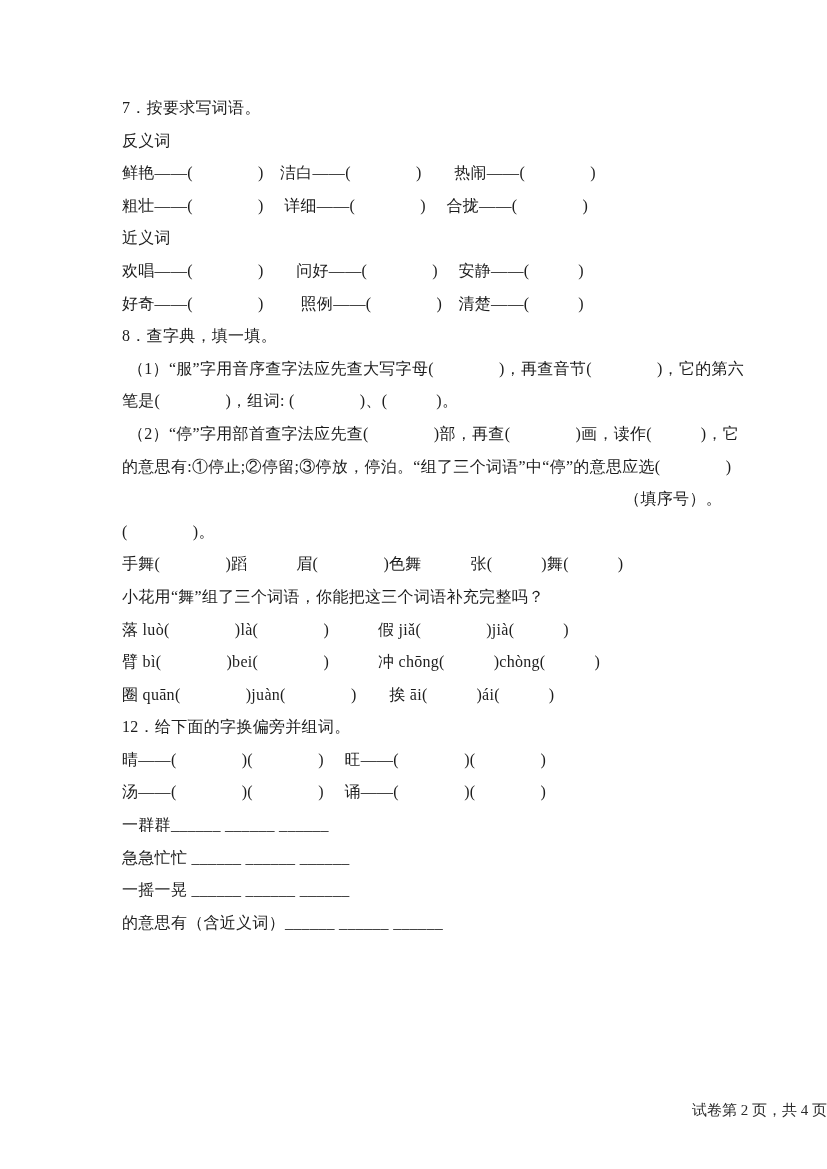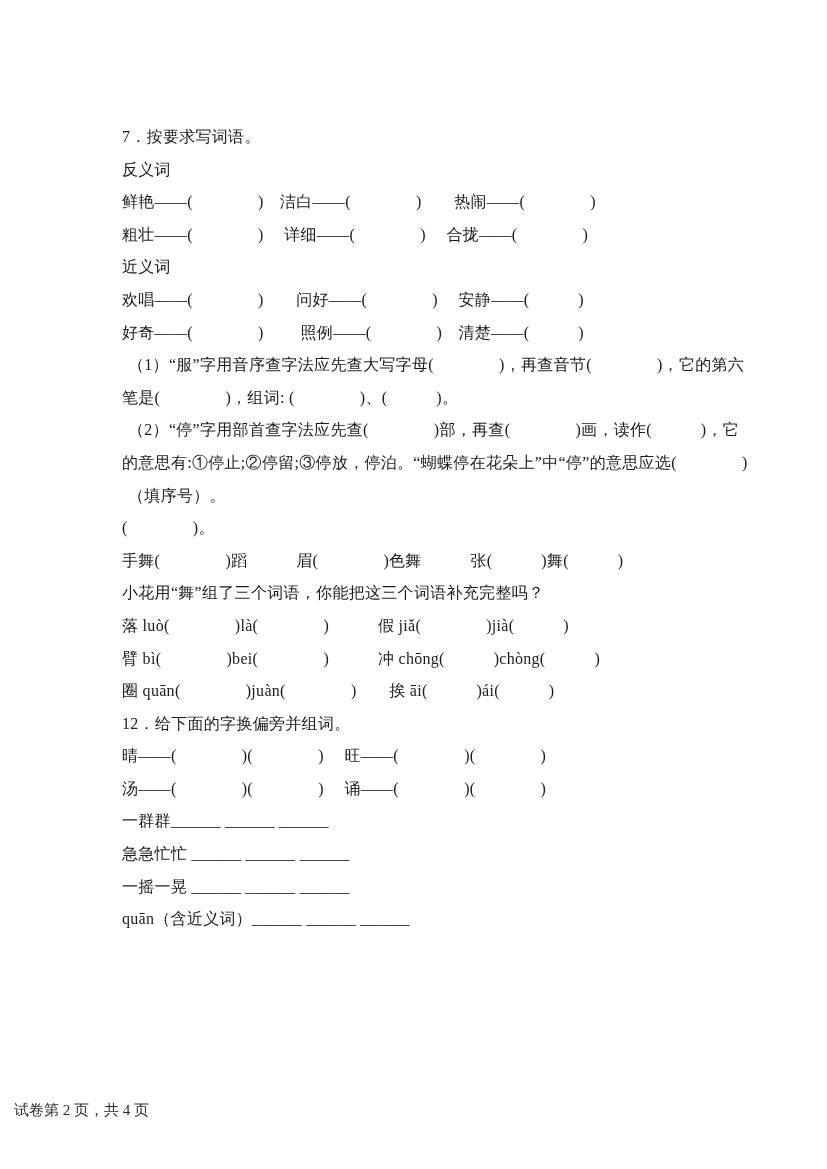--- a/index.html
+++ b/index.html
@@ -11,73 +11,72 @@
     font-family: "Liberation Serif", "DejaVu Serif", serif;
     color: #1c1c1c;
     overflow: hidden;
     box-sizing: border-box;
   }
   .content {
     position: absolute;
     left: 122px;
     top: 92px;
     width: 600px;
-    margin-top: 29px;
   }
   .line {
     white-space: pre;
     font-size: 16px;
     line-height: 32.6px;
     letter-spacing: 0.3px;
   }
-  .indent { padding-left: 6px; }
+  .indent { padding-left: 6px; text-align: right; }
   .footer {
     position: absolute;
     left: 0;
     right: 0;
     top: 1101px;
-    text-align: left;
+    text-align: right;
     font-size: 15px;
     color: #2a2a2a;
     white-space: pre;
-    margin-left: 14px;
   }
 </style>
 </head>
 <body>
 
 <div class="page">
   <div class="content">
 
     <div class="line">7．按要求写词语。</div>
     <div class="line">反义词</div>
     <div class="line">鲜艳——(　　　　)　洁白——(　　　　)　　热闹——(　　　　)</div>
     <div class="line">粗壮——(　　　　)　 详细——(　　　　)　 合拢——(　　　　)</div>
     <div class="line">近义词</div>
     <div class="line">欢唱——(　　　　)　　问好——(　　　　)　 安静——(　　　)</div>
     <div class="line">好奇——(　　　　)　　 照例——(　　　　)　清楚——(　　　)</div>
 
+    <div class="line">8．查字典，填一填。</div>
     <div class="line indent">（1）“服”字用音序查字法应先查大写字母(　　　　)，再查音节(　　　　)，它的第六</div>
     <div class="line">笔是(　　　　)，组词: (　　　　)、(　　　)。</div>
     <div class="line indent">（2）“停”字用部首查字法应先查(　　　　)部，再查(　　　　)画，读作(　　　)，它</div>
-    <div class="line">的意思有:①停止;②停留;③停放，停泊。“蝴蝶停在花朵上”中“停”的意思应选(　　　　)</div>
+    <div class="line">的意思有:①停止;②停留;③停放，停泊。“组了三个词语”中“停”的意思应选(　　　　)</div>
     <div class="line indent">（填序号）。</div>
     <div class="line">(　　　　)。</div>
     <div class="line">手舞(　　　　)蹈　　　眉(　　　　)色舞　　　张(　　　)舞(　　　)</div>
     <div class="line">小花用“舞”组了三个词语，你能把这三个词语补充完整吗？</div>
 
     <div class="line">落 luò(　　　　)là(　　　　)　　　假 jiǎ(　　　　)jià(　　　)</div>
     <div class="line">臂 bì(　　　　)bei(　　　　)　　　冲 chōng(　　　)chòng(　　　)</div>
     <div class="line">圈 quān(　　　　)juàn(　　　　)　　挨 āi(　　　)ái(　　　)</div>
 
     <div class="line">12．给下面的字换偏旁并组词。</div>
     <div class="line">晴——(　　　　)(　　　　)　 旺——(　　　　)(　　　　)</div>
     <div class="line">汤——(　　　　)(　　　　)　 诵——(　　　　)(　　　　)</div>
 
     <div class="line">一群群______ ______ ______</div>
     <div class="line">急急忙忙 ______ ______ ______</div>
     <div class="line">一摇一晃 ______ ______ ______</div>
-    <div class="line">quān（含近义词）______ ______ ______</div>
+    <div class="line">的意思有（含近义词）______ ______ ______</div>
 
   </div>
 
   <div class="footer">试卷第 2 页，共 4 页</div>
 </div>
 
 </body></html>

